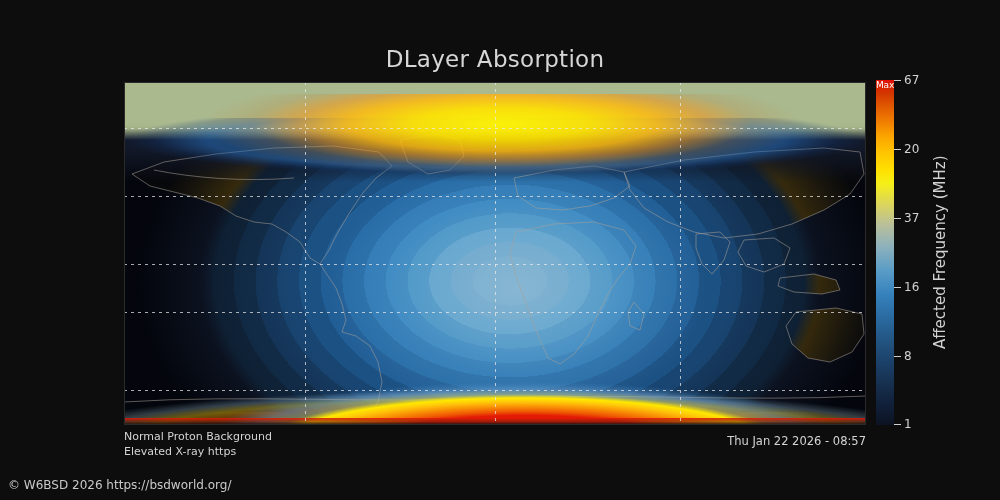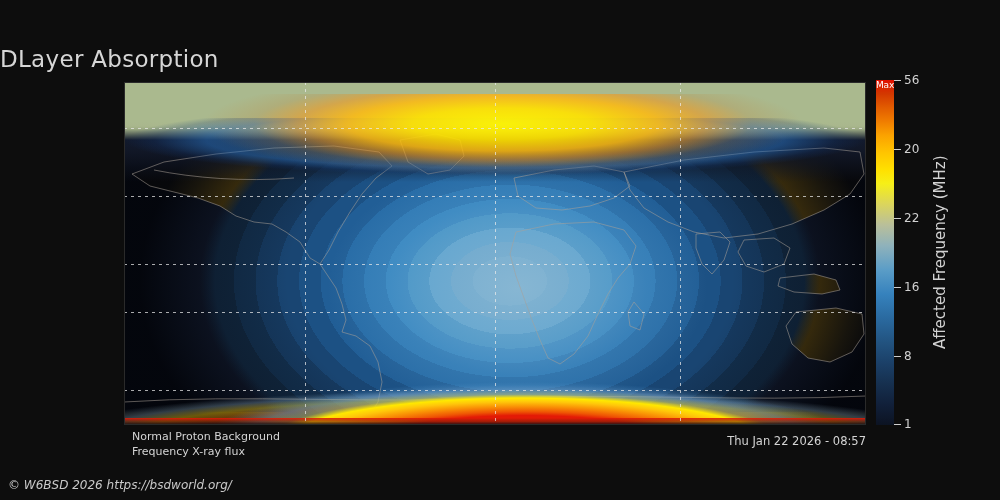--- a/index.html
+++ b/index.html
@@ -13,20 +13,21 @@
     position: relative;
     overflow: hidden;
     font-family: "DejaVu Sans", "Liberation Sans", sans-serif;
   }
 
   
   #chart-title {
     position: absolute;
     left: 0; top: 46px;
     width: 990px;
+    text-align: center;
     color: #d6d6d6;
     font-size: 23px;
     font-weight: normal;
     letter-spacing: .3px;
   }
 
   
   #map-panel {
     position: absolute;
     left: 124px; top: 82px;
@@ -211,29 +212,29 @@
     color: #d2d2d2; font-size: 15px;
     writing-mode: vertical-rl;
     transform: rotate(180deg);
     display: flex; align-items: center; justify-content: center;
     white-space: nowrap;
   }
 
   
   #status-block {
     position: absolute; left: 124px; top: 429px;
-    color: #d4d4d4; font-size: 11px; line-height: 15px; margin-left: 8px;
+    color: #d4d4d4; font-size: 11px; line-height: 15px;
   }
   #timestamp {
     position: absolute; right: 134px; top: 434px;
     color: #d4d4d4; font-size: 11.5px;
   }
   #copyright {
     position: absolute; left: 8px; top: 478px;
-    color: #c9c9c9; font-size: 12px; font-style: italic;
+    color: #c9c9c9; font-size: 12px; 
   }
 </style>
 </head>
 <body>
 
 <div id="chart-title">DLayer Absorption</div>
 
 <div id="map-panel">
 
   <div class="layer" id="ocean"></div>
@@ -306,39 +307,39 @@
 
   <div id="map-border" style="z-index:10"></div>
 </div>
 
 <div id="colorbar-wrap">
   <div id="colorbar"></div>
   <div id="max-badge">Max</div>
 </div>
 
 <div class="cb-tick" style="top:80px"></div>
-<div class="cb-label" style="top:80px">56</div>
+<div class="cb-label" style="top:80px">67</div>
 
 <div class="cb-tick" style="top:149px"></div>
 <div class="cb-label" style="top:149px">20</div>
 
 <div class="cb-tick" style="top:218px"></div>
-<div class="cb-label" style="top:218px">22</div>
+<div class="cb-label" style="top:218px">37</div>
 
 <div class="cb-tick" style="top:287px"></div>
 <div class="cb-label" style="top:287px">16</div>
 
 <div class="cb-tick" style="top:356px"></div>
 <div class="cb-label" style="top:356px">8</div>
 
 <div class="cb-tick" style="top:424px"></div>
 <div class="cb-label" style="top:424px">1</div>
 
 <div id="cb-axis-label">Affected Frequency (MHz)</div>
 
 <div id="status-block">
   <div>Normal Proton Background</div>
-  <div>Frequency X-ray flux</div>
+  <div>Elevated X-ray https</div>
 </div>
 
 <div id="timestamp">Thu Jan 22 2026 - 08:57</div>
 
 <div id="copyright">© W6BSD 2026 https://bsdworld.org/</div>
 
 </body></html>

